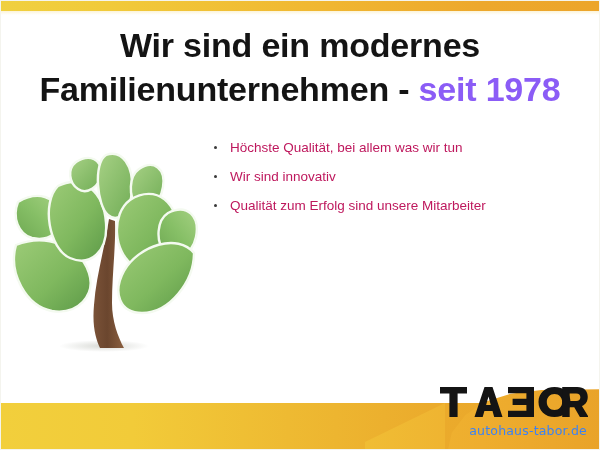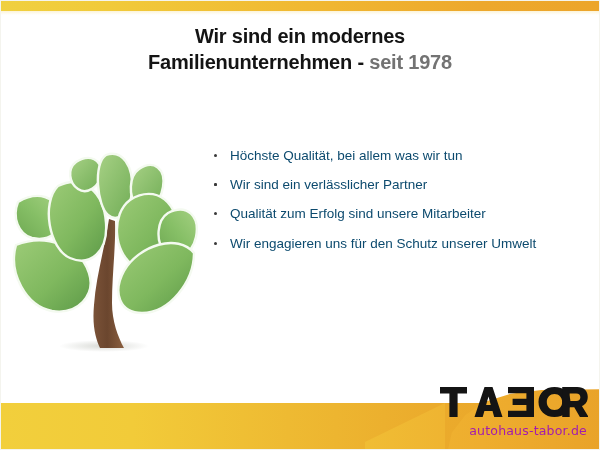--- a/index.html
+++ b/index.html
@@ -79,47 +79,47 @@
     clip-path: polygon(0% 100%, 0% 84%, 100% 6%, 100% 100%);
   }
 
   
   .headline {
     position: absolute;
     left: 22px;
     top: 24px;
     width: 556px;
     text-align: center;
-    font-size: 20px;
+    font-size: 34px;
     font-weight: bold;
     line-height: 1.28;
     color: #141414;
     letter-spacing: -0.2px;
     z-index: 10;
   }
-  .headline .accent { color: #737373; }
+  .headline .accent { color: #8b5cf6; }
 
   
   .bullets {
     position: absolute;
     left: 210px;
     top: 140px;
     width: 380px;
     z-index: 10;
     list-style: none;
     margin: 0;
     padding: 0;
   }
   .bullets li {
     position: relative;
     padding-left: 20px;
-    margin: 8px 0 13px 0;
+    margin: 0 0 13px 0;
     font-size: 13.5px;
     line-height: 1.2;
-    color: #0c4a6e;
+    color: #be185d;
     white-space: nowrap;
   }
   .bullets li:last-child { margin-bottom: 0; }
   .bullets li .dot {
     position: absolute;
     left: 4px;
     top: 6px;
     width: 3px;
     height: 3px;
     background: #3a3a3a;
@@ -144,21 +144,21 @@
     z-index: 24;
     height: 30px;
     width: 148px;
   }
   .logo-domain {
     position: absolute;
     right: 13px;
     bottom: 12px;
     z-index: 24;
     font-size: 12.5px;
-    color: #a21caf;
+    color: #3b82f6;
     letter-spacing: 0.2px;
     font-family: "DejaVu Sans", sans-serif;
   }
 </style>
 </head>
 <body>
 
 <div id="slide">
 
   <div class="top-bar"></div>
@@ -208,24 +208,22 @@
       <path d="M98 10 C 114 4, 126 21, 124 46 C 122 68, 110 78, 100 70 C 89 61, 85 18, 98 10 Z" fill="url(#lgC)" stroke="#f4faf0" stroke-width="2.4"></path>
       <path d="M131 24 C 146 14, 158 24, 155 42 C 152 60, 138 68, 129 60 C 120 52, 121 31, 131 24 Z" fill="url(#lgC)" stroke="#f4faf0" stroke-width="2.4"></path>
       <path d="M122 55 C 148 38, 172 58, 170 92 C 168 120, 146 134, 126 121 C 105 107, 103 69, 122 55 Z" fill="url(#lgA)" stroke="#f4faf0" stroke-width="2.4"></path>
       <path d="M160 68 C 180 58, 192 72, 188 92 C 184 110, 167 118, 157 107 C 147 96, 149 75, 160 68 Z" fill="url(#lgB)" stroke="#f4faf0" stroke-width="2.4"></path>
       <path d="M186 108 C 186 136, 162 168, 134 168 C 112 168, 104 148, 116 126 C 131 100, 170 88, 186 108 Z" fill="url(#lgA)" stroke="#f4faf0" stroke-width="2.4"></path>
     </g>
   </svg>
 
   <ul class="bullets">
     <li><span class="dot"></span><span>Höchste Qualität, bei allem was wir tun</span></li>
-    <li><span class="dot"></span></li>
-    <li><span class="dot"></span><span>Wir sind ein verlässlicher Partner</span></li>
+    <li><span class="dot"></span><span>Wir sind innovativ</span></li>
     <li><span class="dot"></span><span>Qualität zum Erfolg sind unsere Mitarbeiter</span></li>
-    <li><span class="dot"></span><span>Wir engagieren uns für den Schutz unserer Umwelt</span></li>
   </ul>
 
   <div class="bottom-bar"></div>
   <div class="logo-wedge"></div>
   <div class="logo-block"></div>
 
   <svg class="logo-word" viewBox="0 0 148 30" role="img">
     <g fill="#141414">
 
       <path d="M0 0 H27 V6.5 H17.6 V30 H9.4 V6.5 H0 Z"></path>

